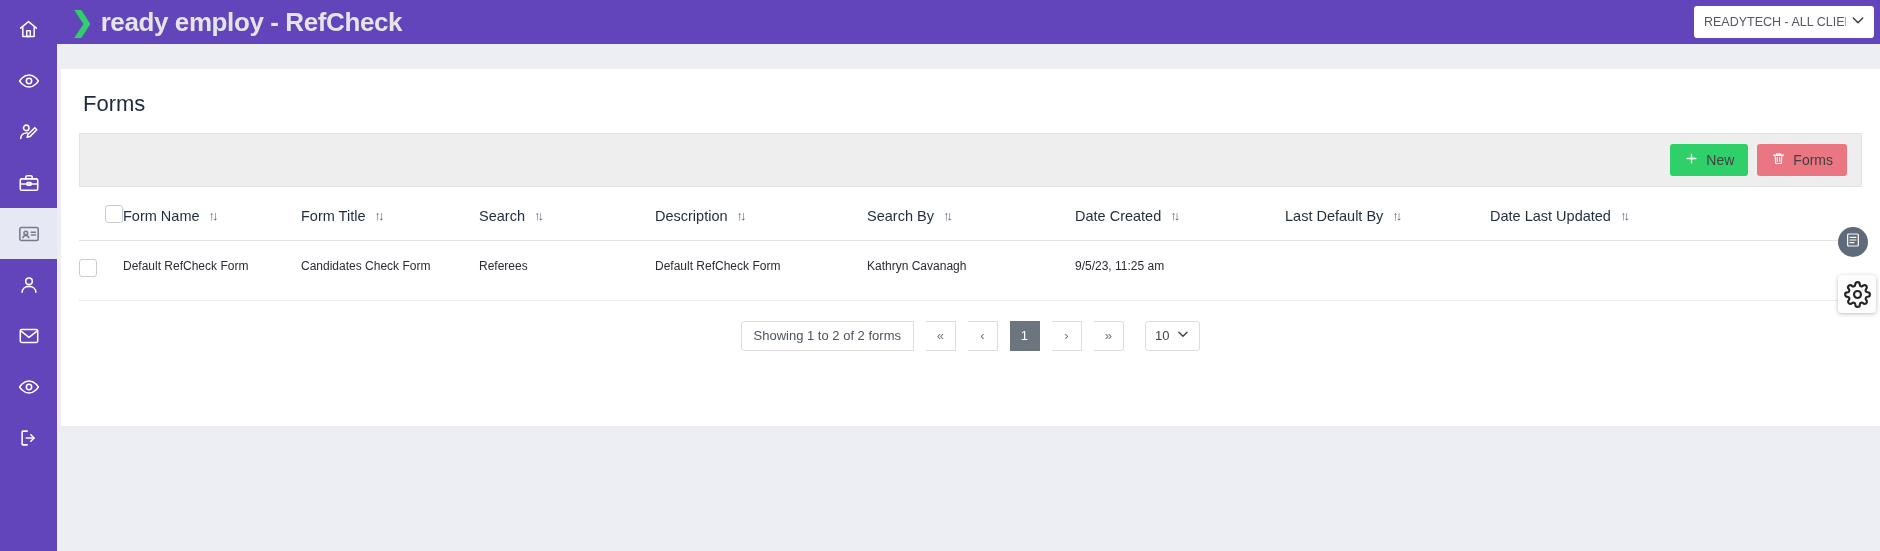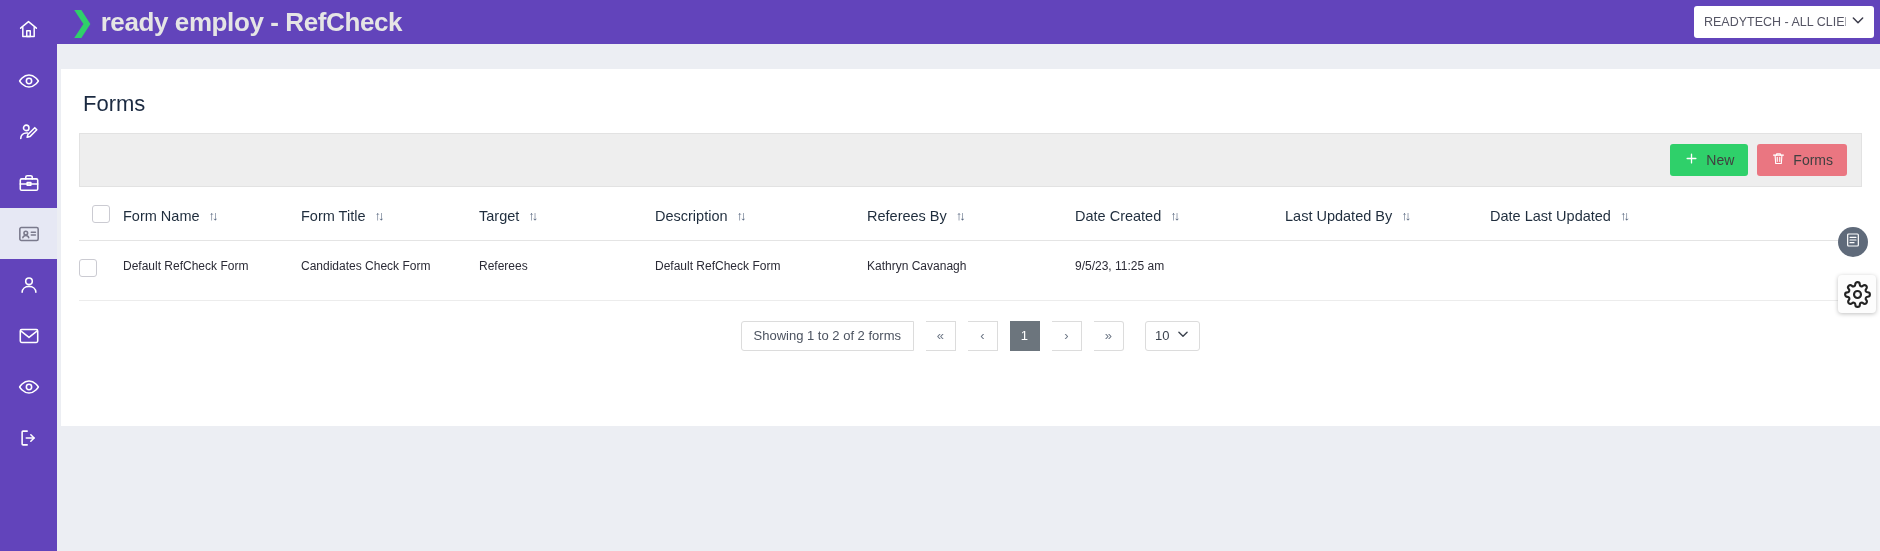--- a/index.html
+++ b/index.html
@@ -204,21 +204,21 @@
   .table-wrap {
     margin-top: 18px;
     position: relative;
   }
   table {
     width: 100%;
     border-collapse: collapse;
     table-layout: fixed;
   }
   thead th {
-    text-align: center;
+    text-align: right;
     font-size: 14.5px;
     font-weight: 400;
     color: #1f2d3d;
     padding: 0 0 14px 0;
     border-bottom: 1px solid #e4e4e4;
     vertical-align: middle;
     white-space: nowrap;
   }
   th .th-inner {
     display: flex;
@@ -510,45 +510,45 @@
                 </span>
               </th>
             <th>
                 <span class="th-inner">
               <span>Form Title</span>
               <span class="sort-icon">↑↓</span>
                 </span>
               </th>
             <th>
                 <span class="th-inner">
-              <span>Target</span>
+              <span>Search</span>
               <span class="sort-icon">↑↓</span>
                 </span>
               </th>
             <th>
                 <span class="th-inner">
               <span>Description</span>
               <span class="sort-icon">↑↓</span>
                 </span>
               </th>
             <th>
                 <span class="th-inner">
-              <span>Referees By</span>
+              <span>Search By</span>
               <span class="sort-icon">↑↓</span>
                 </span>
               </th>
             <th>
                 <span class="th-inner">
               <span>Date Created</span>
               <span class="sort-icon">↑↓</span>
                 </span>
               </th>
             <th>
                 <span class="th-inner">
-              <span>Last Updated By</span>
+              <span>Last Default By</span>
               <span class="sort-icon">↑↓</span>
                 </span>
               </th>
             <th>
                 <span class="th-inner">
               <span>Date Last Updated</span>
               <span class="sort-icon">↑↓</span>
                 </span>
               </th>
           </tr>

